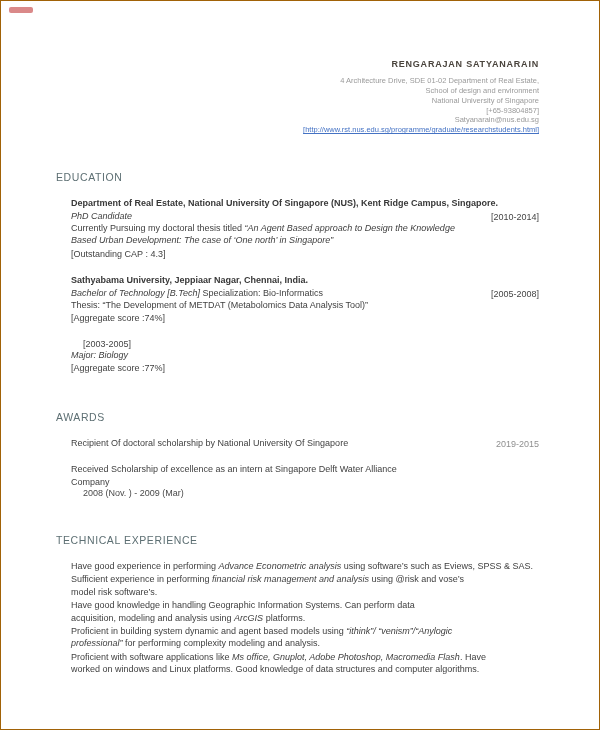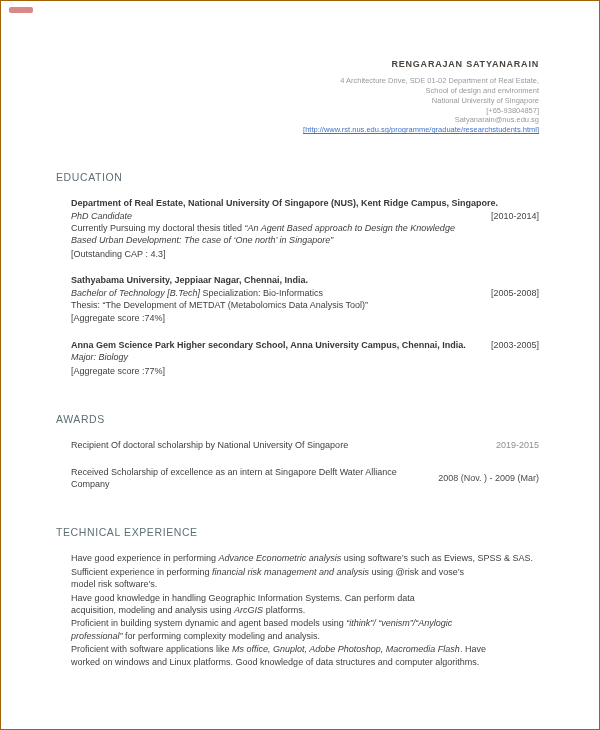--- a/index.html
+++ b/index.html
@@ -28,22 +28,22 @@
     font-size:10.5px; font-weight:400; letter-spacing:.6px;
     color:#5d6f73; margin:36px 0 14px 0;
   }
 
   .entry { margin:0 0 14px 15px; }
   .body { font-size:9px; color:#3f3f3f; line-height:1.38; }
   p.body { margin-bottom:1px; }
   .etitle { font-size:9px; font-weight:bold; color:#383838; line-height:1.38; }
   .em { font-style:italic; }
 
-  .row { display:flex; justify-content:space-between; align-items:center; }
-  .row.bottom { align-items:center; }
+  .row { display:flex; justify-content:space-between; align-items:flex-end; }
+  .row.bottom { align-items:flex-start;flex-direction:column; }
   .edate { font-size:9px; color:#454545; white-space:nowrap; margin-left:12px; }
   .adate { font-size:9px; color:#8f8f8f; white-space:nowrap; margin-left:12px; }
   .adate.dark { color:#4a4a4a; }
 
   .w445{max-width:445px} .w405{max-width:405px} .w395{max-width:395px}
   .w415{max-width:415px} .w390{max-width:390px} .w425{max-width:425px}
   .w365{max-width:365px}
 
   .tech-item { margin-bottom:12px; }
 </style>
@@ -83,21 +83,20 @@
       <div class="row">
         <span class="body"><span class="em">Bachelor of Technology [B.Tech]</span><span> Specialization: Bio-Informatics</span></span>
         <span class="edate">[2005-2008]</span>
       </div>
       <p class="body">Thesis: “The Development of METDAT (Metabolomics Data Analysis Tool)”</p>
       <p class="body">[Aggregate score :74%]</p>
     </div>
 
     <div class="entry">
       <div class="row">
-        <div class="etitle w395">Anna Gem Science Park Higher secondary School, Anna University Campus, Chennai, India.</div>
         <span class="edate">[2003-2005]</span>
       </div>
       <p class="body em">Major: Biology</p>
       <p class="body">[Aggregate score :77%]</p>
     </div>
   </section>
 
   <section>
     <h2 class="sec-h">AWARDS</h2>
 

